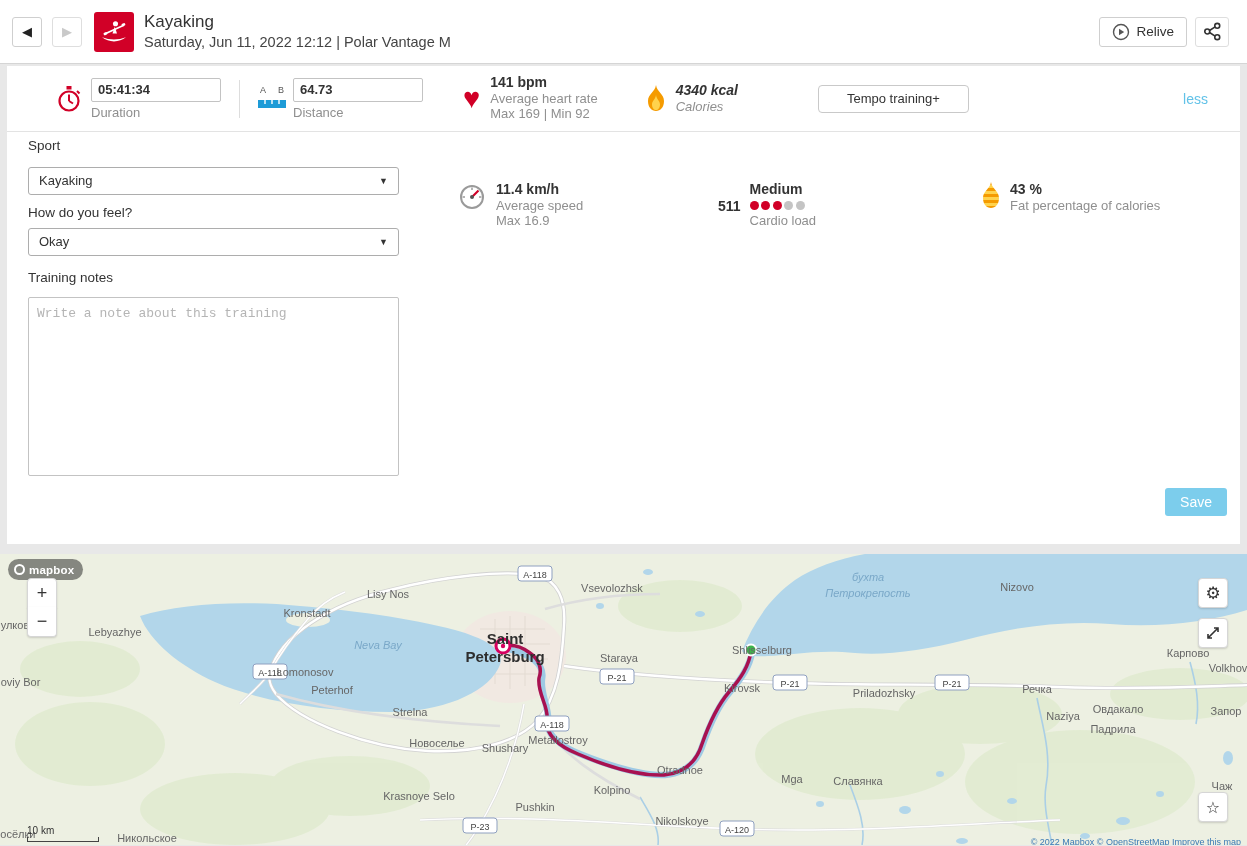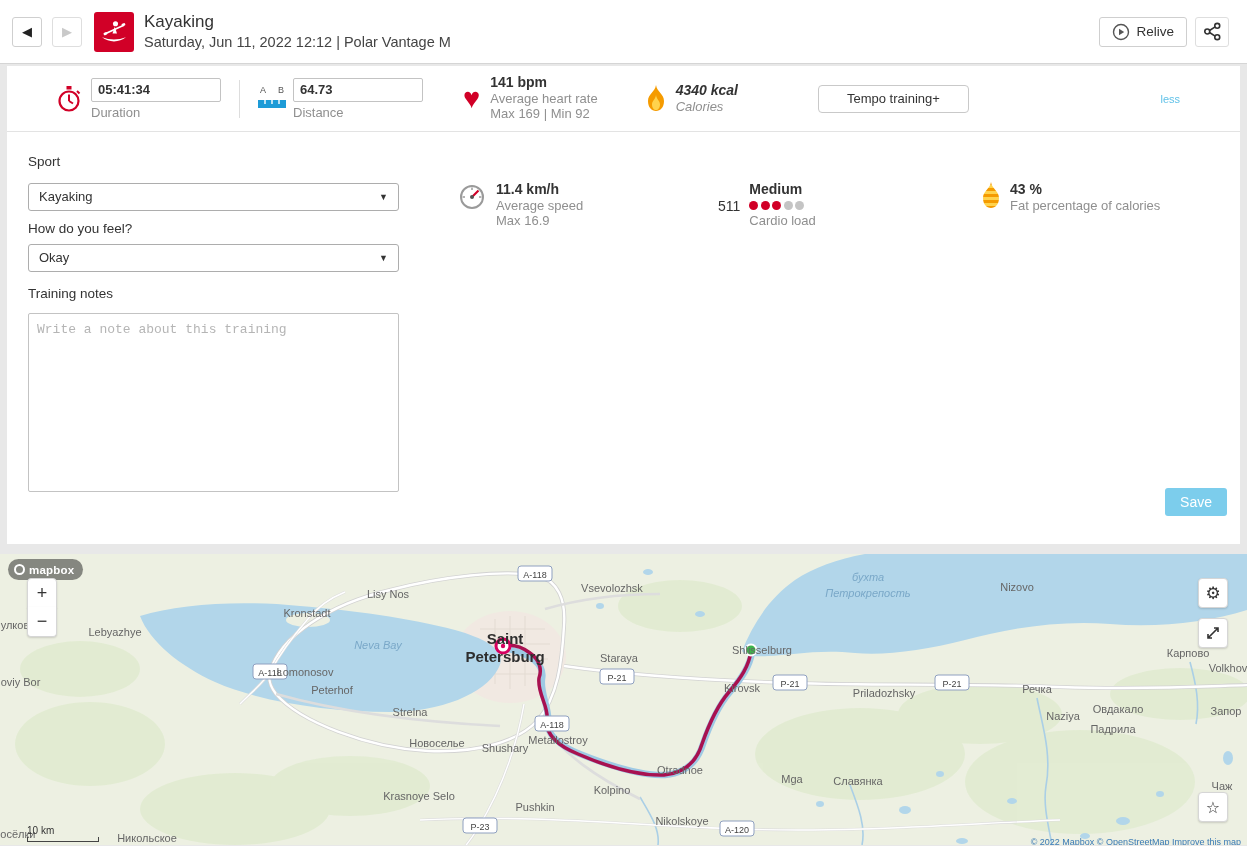--- a/index.html
+++ b/index.html
@@ -42,44 +42,44 @@
   .stat-input{ width:130px; height:24px; border:1px solid #c3c3c3; border-radius:2px;
     font-family:inherit; font-size:13px; font-weight:bold; color:#333; padding:0 6px; }
   .stat-label{ font-size:13px; color:#8f8f8f; margin-top:3px; }
   .vdivider{ width:1px; height:38px; background:#ddd; margin:0 18px; }
   .hr-lines div, .cal-lines div{ font-size:13px; line-height:15.5px; color:#8f8f8f; }
   .hr-lines .v, .cal-lines .v{ font-size:14px; font-weight:bold; color:#333; }
   .tempo-btn{
     margin-left:80px; height:28px; padding:0 28px; background:#fff; border:1px solid #c9c9c9;
     border-radius:4px; font-size:13px; color:#333; cursor:pointer;
   }
-  .less-link{ margin-left:auto; margin-right:60px; color:#62c2e8; font-size:11px; text-decoration:none; cursor:pointer; }
+  .less-link{ margin-left:auto; margin-right:32px; color:#62c2e8; font-size:14px; text-decoration:none; cursor:pointer; }
   
   .form-area{ position:relative; height:412px; }
-  .form-left{ position:absolute; left:21px; top:22px; width:371px; }
+  .form-left{ position:absolute; left:21px; top:6px; width:371px; }
   .fld-label{ font-size:13.5px; color:#333; height:16px; }
   .select-box{
     position:relative; height:28px; border:1px solid #adadad; border-radius:3px; background:#fff;
     line-height:26px; padding:0 10px; font-size:13px; color:#333; cursor:pointer; margin-top:13px;
   }
   .select-box .caret{ position:absolute; right:10px; top:0; font-size:9px; color:#333; }
   .lbl2{ margin-top:10px; }
   .sel2{ margin-top:7px; }
   .lbl3{ margin-top:14px; }
   .notes-area{
     margin-top:11px; width:371px; height:179px; border:1px solid #c3c3c3; border-radius:2px;
     font-family:Liberation Mono, monospace; font-size:13px; color:#333; padding:8px; resize:none;
   }
   .notes-area::placeholder{ color:#b5b5b5; }
   .metric{ position:absolute; display:flex; gap:9px; }
   .metric .lines div{ font-size:13px; line-height:15.5px; color:#8f8f8f; }
   .metric .lines .v{ font-size:14px; font-weight:bold; color:#333; }
   .metric-speed{ left:450px; top:50px; }
   .metric-cardio{ left:711px; top:50px; }
-  .metric-cardio .num{ font-size:14px; font-weight:normal; color:#333; margin-top:16px; }
+  .metric-cardio .num{ font-size:14px; font-weight:bold; color:#333; margin-top:16px; }
   .dots{ display:flex; gap:2.5px; padding:3px 0; }
   .dot{ width:9px; height:9px; border-radius:50%; background:#c4c4c4; }
   .dot.filled{ background:#d10027; }
   .metric-fat{ left:974px; top:50px; }
   .save-btn{
     position:absolute; right:13px; bottom:28px; background:#7ccdec; color:#fff; border:none;
     border-radius:3px; padding:6px 15px; font-size:14px; font-family:inherit; cursor:pointer;
   }
   
   .map{ position:relative; margin-top:10px; height:291px; background:#edf0e2; overflow:hidden; }

